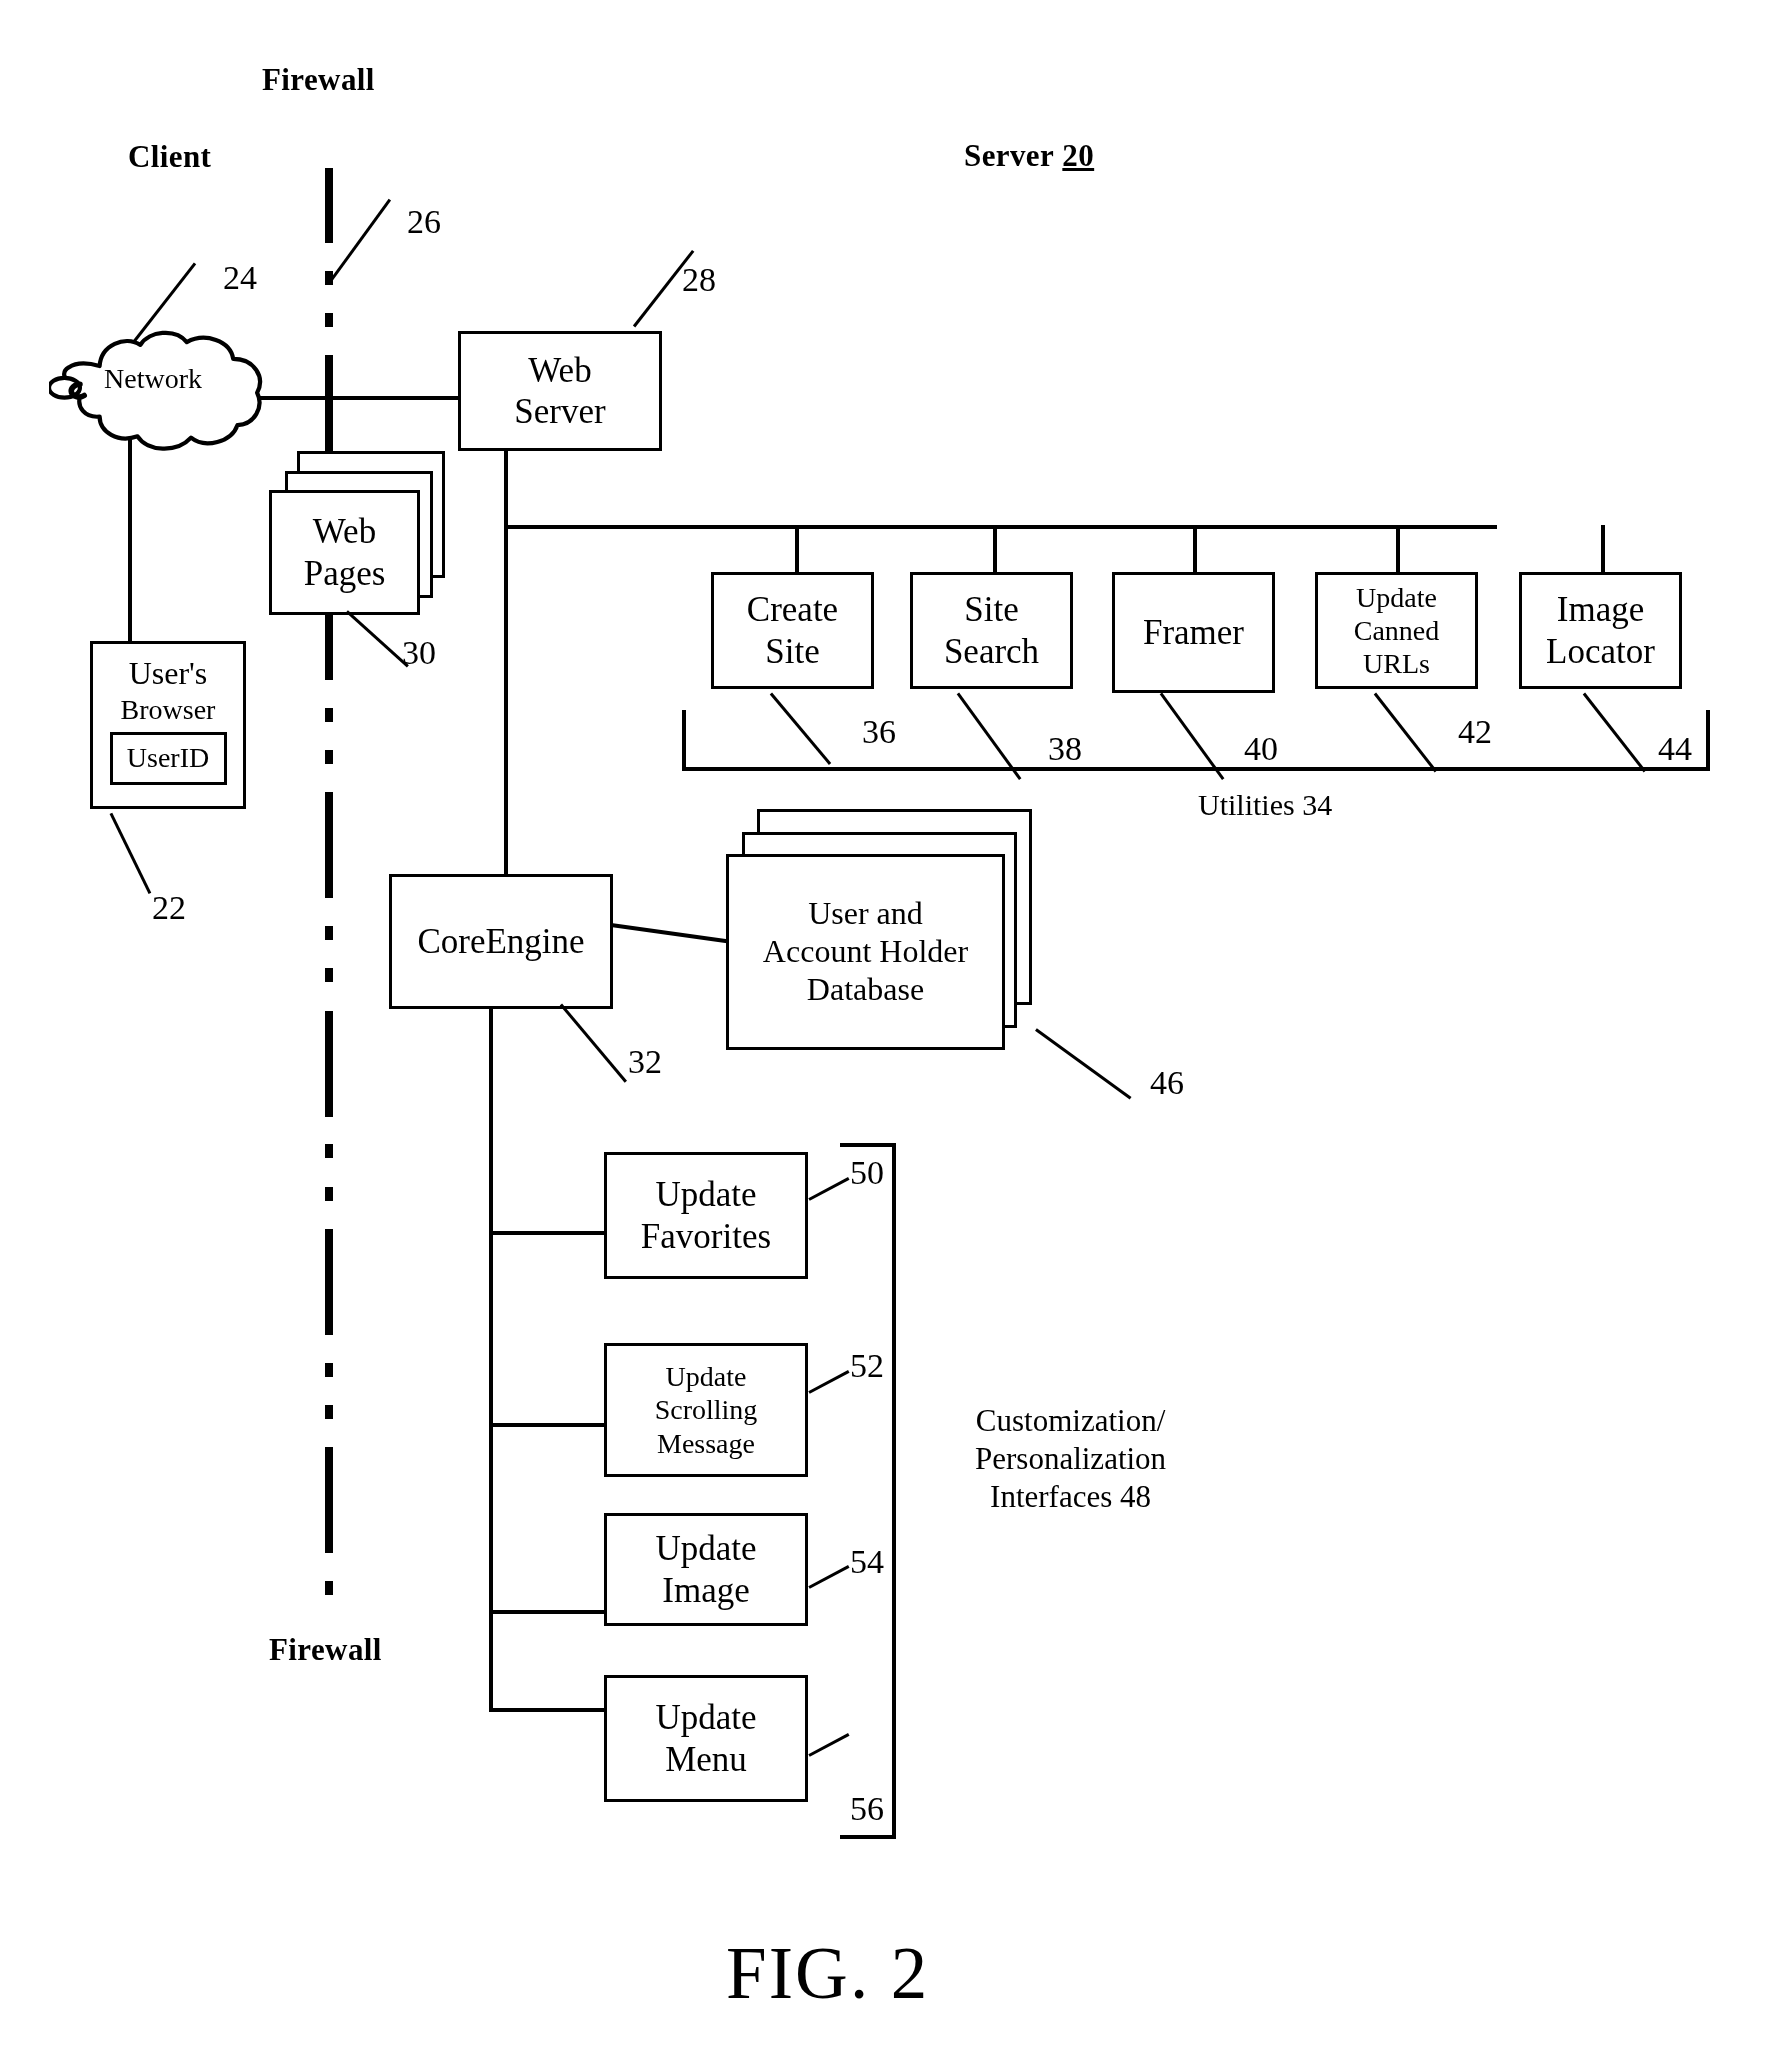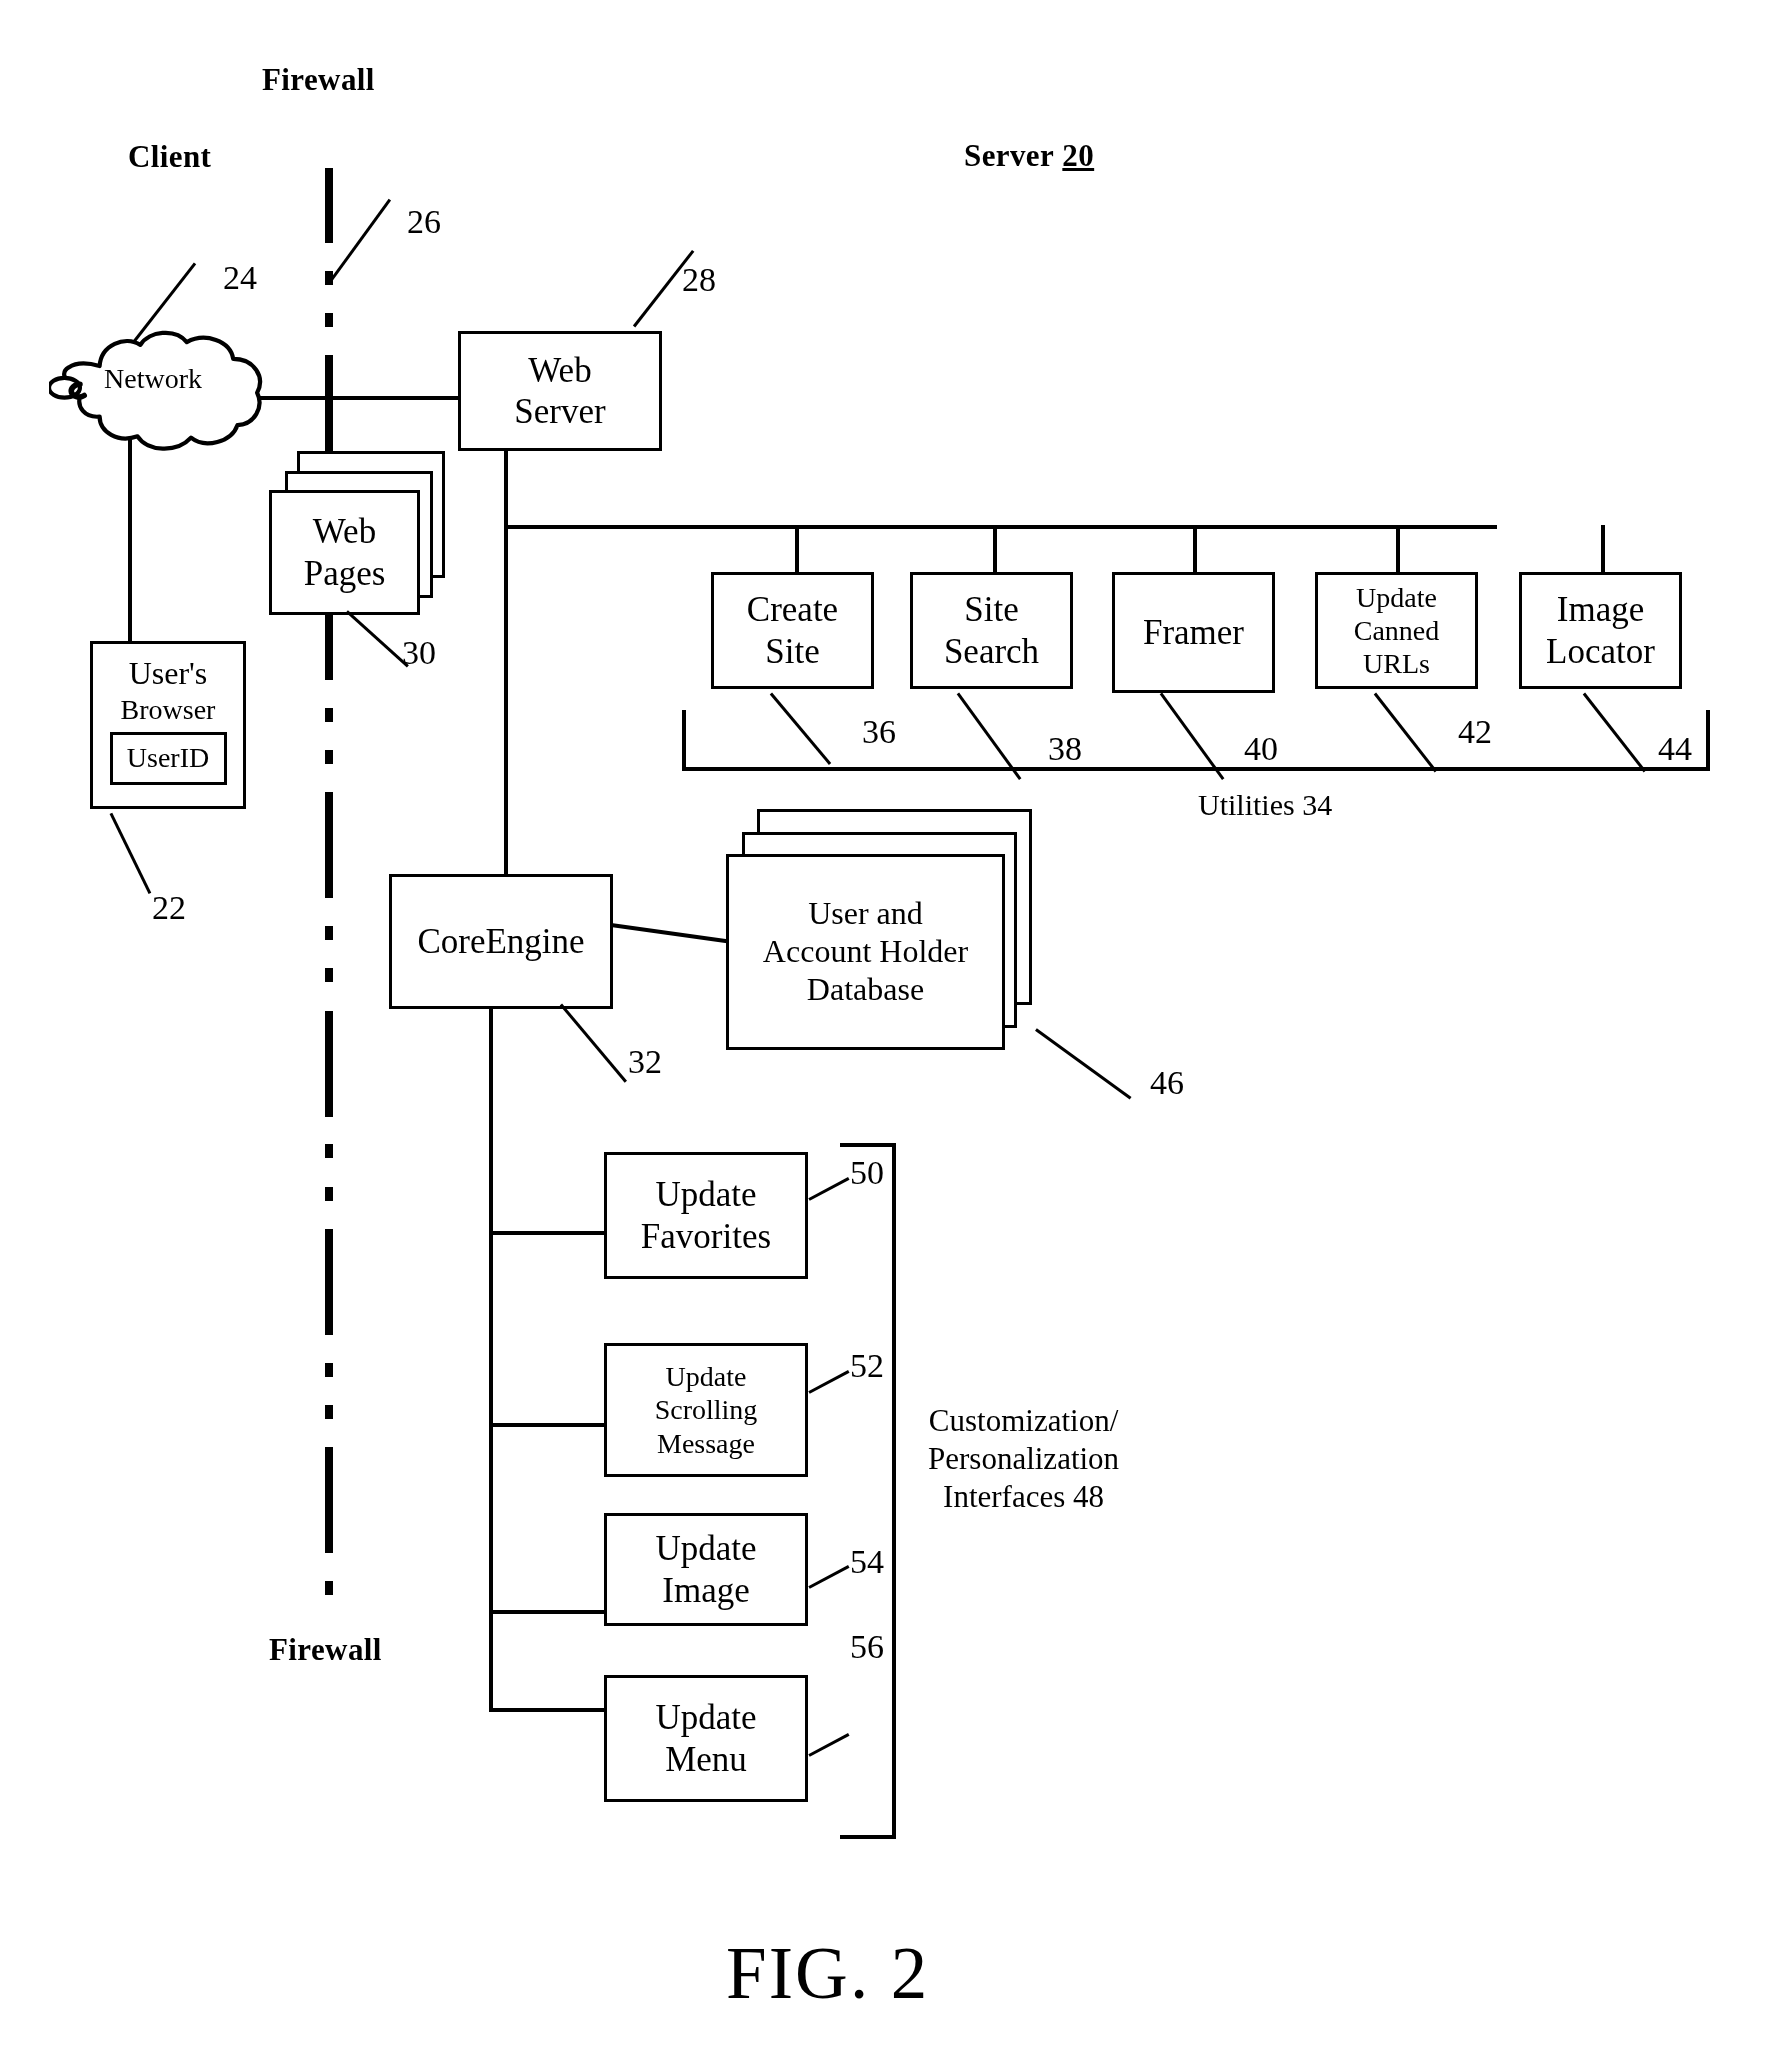--- a/index.html
+++ b/index.html
@@ -296,25 +296,25 @@
     <span class="lbl">Image</span>
   </div>
   <div class="leader abs" style="left:809px; top:1586px; width:45px; transform:rotate(-28deg);"></div>
   <div class="abs refnum" style="left:850px; top:1543px;">54</div>
 
   <div class="abs box box-lg" style="left:604px; top:1675px; width:204px; height:127px; flex-direction:column;">
     <span class="lbl">Update</span>
     <span class="lbl">Menu</span>
   </div>
   <div class="leader abs" style="left:809px; top:1754px; width:45px; transform:rotate(-28deg);"></div>
-  <div class="abs refnum" style="left:850px; top:1628px;">56</div>
+  <div class="abs refnum" style="left:850px; top:1790px;">56</div>
 
   <div class="bracket-r" style="left:840px; top:1143px; width:56px; height:696px;"></div>
 
-  <div class="abs grouplbl" style="left:928px; top:1402px;">
+  <div class="abs grouplbl" style="left:975px; top:1402px;">
     <div>Customization/</div>
     <div>Personalization</div>
     <div>Interfaces 48</div>
   </div>
 
   <div class="abs figcap" style="left:726px; top:1932px;">FIG. 2</div>
 
 </div>
 
 

